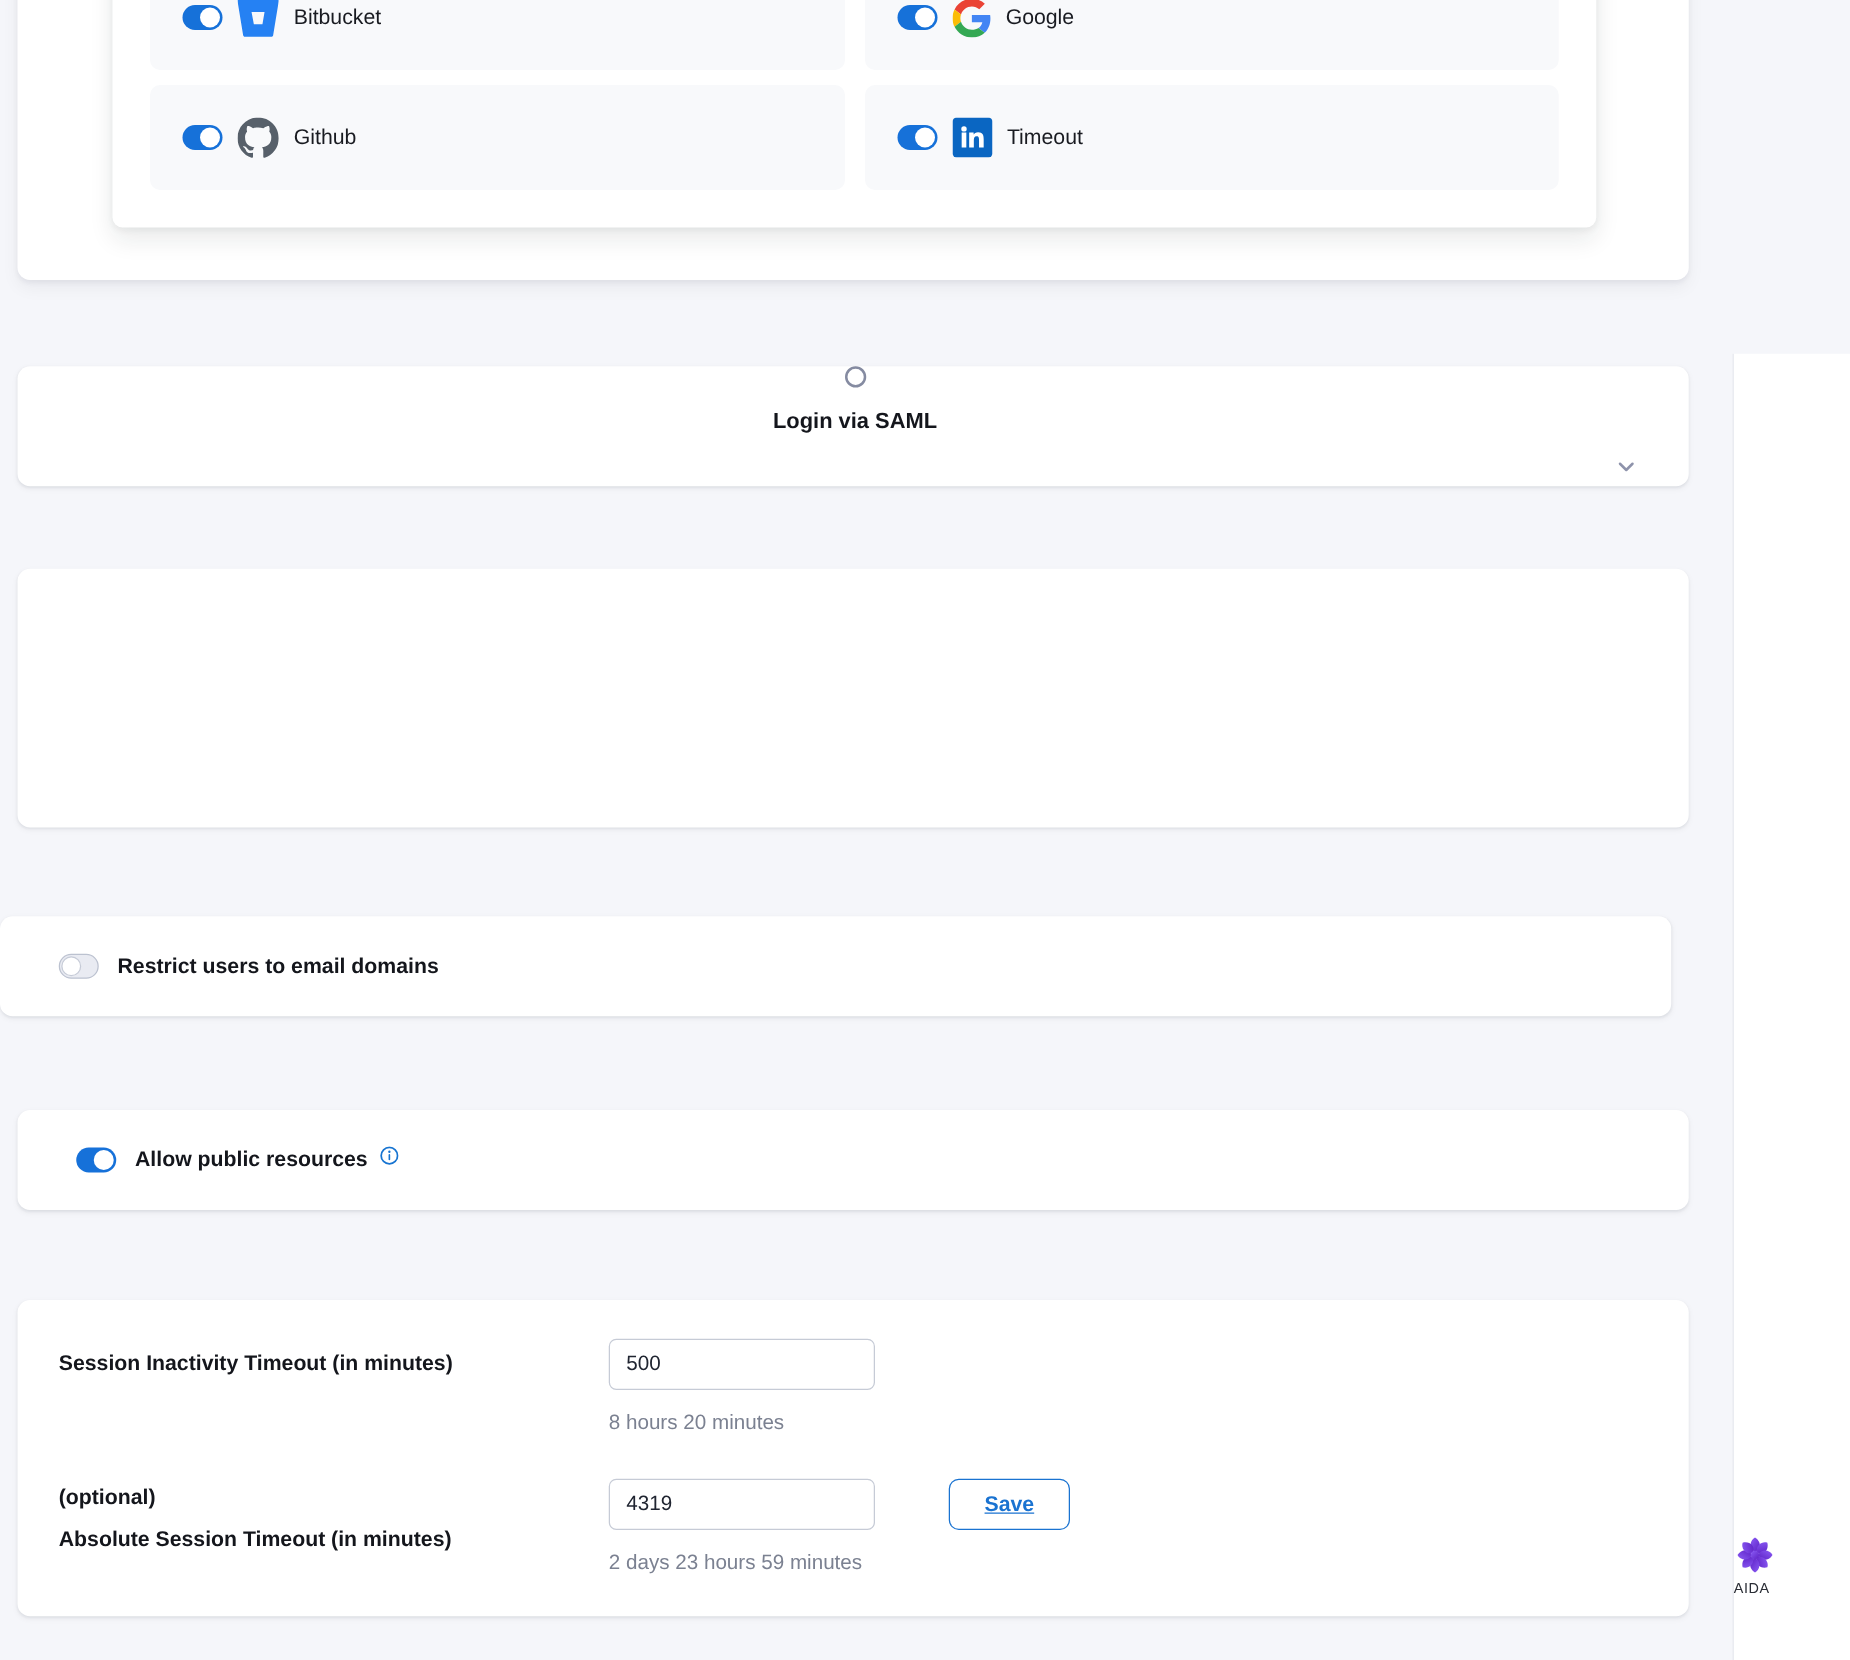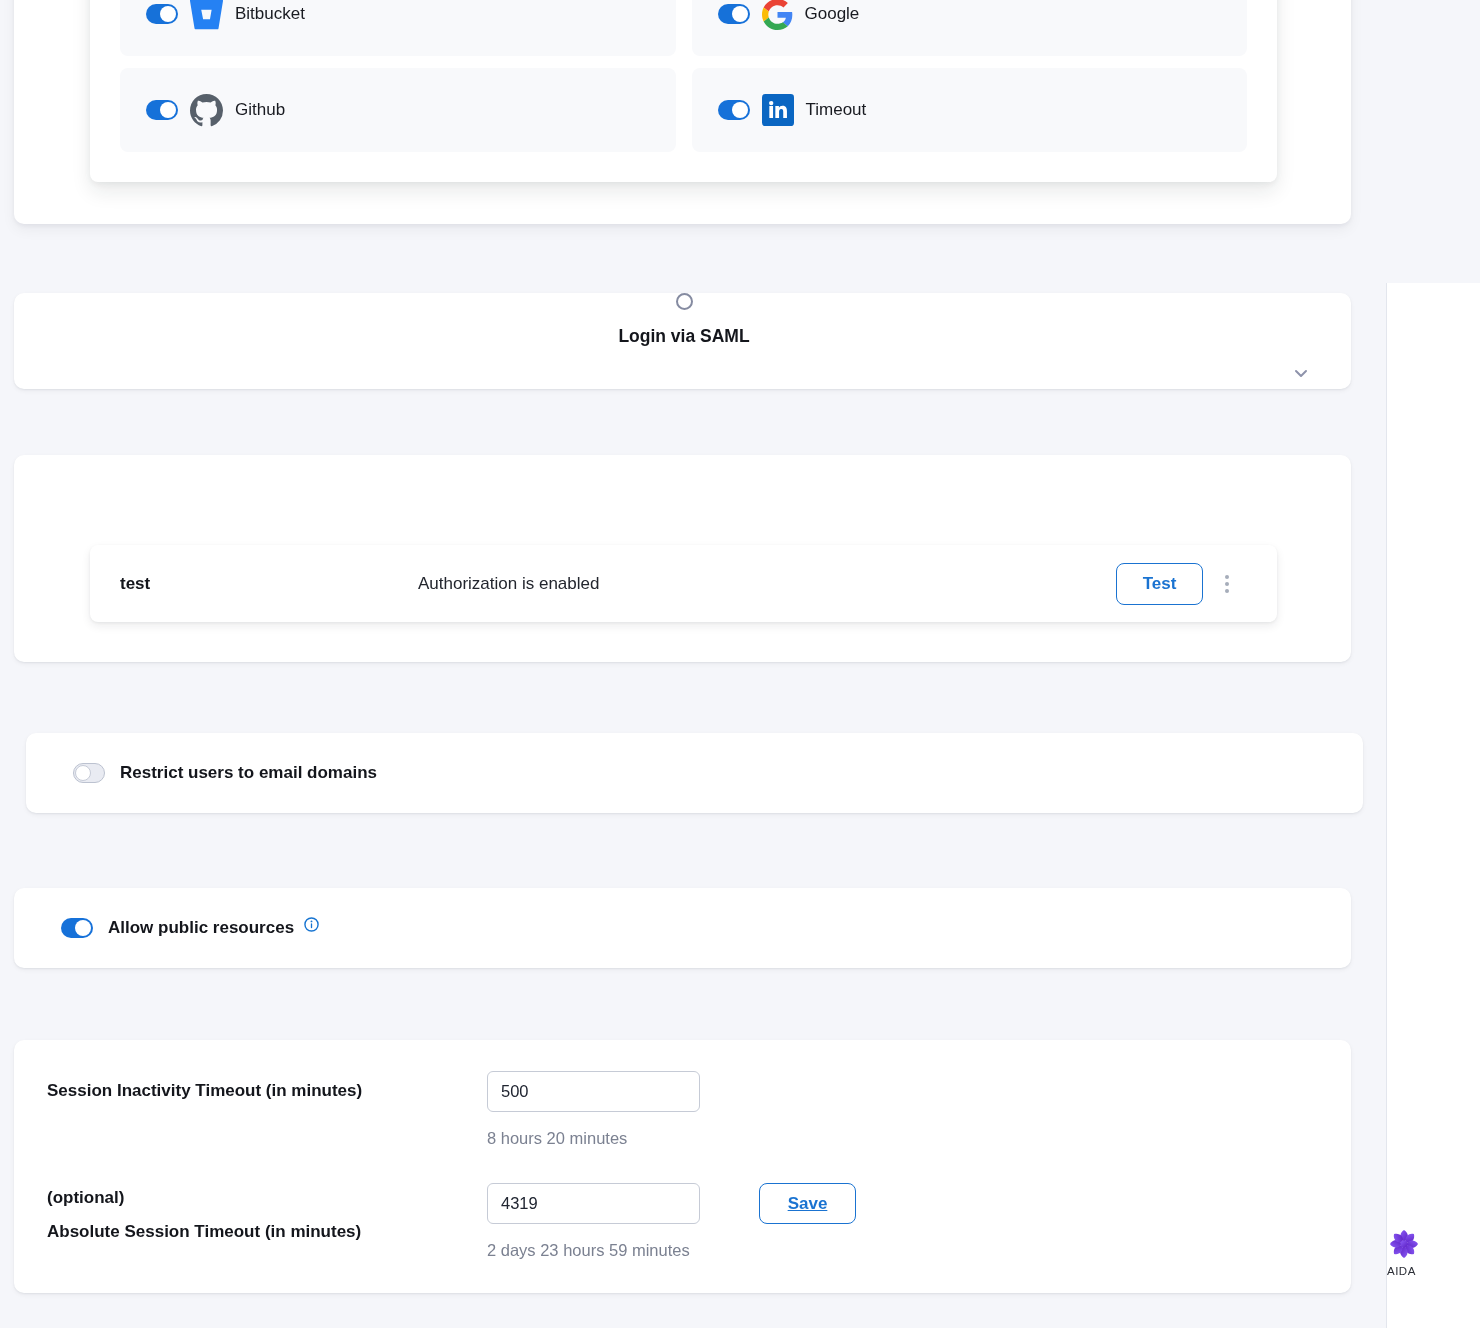--- a/index.html
+++ b/index.html
@@ -59,21 +59,21 @@
     background:#fff; border:1.5px solid #1a73d1; border-radius:8px;
     color:#1a73d1; font-weight:700; font-size:17px;
     font-family:"Liberation Sans","DejaVu Sans",sans-serif;
     display:flex; align-items:center; justify-content:center; cursor:pointer;
   }
   .test-btn { width:87px; height:42px; }
   .kebab { margin-left:18px; display:flex; flex-direction:column; gap:3px; padding:6px 4px; }
   .kebab i { width:4px; height:4px; border-radius:50%; background:#a6adba; }
   
   .toggle-card { display:flex; align-items:center; padding-left:47px; gap:15px; }
-  .restrict-card { left:26px; top:733px; width:1337px; height:80px; }
+  .restrict-card { left:0; top:733px; width:1337px; height:80px; }
   .public-card  { left:14px; top:888px; width:1337px; height:80px; }
   .toggle-card .section-title { font-size:17px; }
   .info-icon { display:flex; margin-left:-5px; margin-top:-8px; }
   
   .session-card { left:14px; top:1040px; width:1337px; height:253px; }
   .field-label { position:absolute; left:33px; font-size:17px; font-weight:700;
     color:#14161c; line-height:34px; }
   .text-input {
     position:absolute; width:213px; height:41px; border:1px solid #c6cbd6;
     border-radius:6px; padding:16px 13px; font-size:16.5px; color:#202531;
@@ -156,30 +156,20 @@
     <span class="section-title">Login via SAML</span>
     <span class="chevron">
       <svg width="20" height="20" viewBox="0 0 20 20">
           <path d="M5 8l5 5 5-5" stroke="#8e93ab" stroke-width="2" fill="none" stroke-linecap="round" stroke-linejoin="round"></path>
         </svg>
     </span>
   </div>
 </section>
 
 <section class="card ldap-card">
-  <div class="ldap-row">
-    <span class="ldap-name">test</span>
-    <span class="ldap-status">Authorization is enabled</span>
-    <button class="btn-outline test-btn">Test</button>
-    <span class="kebab">
-        <i></i>
-        <i></i>
-        <i></i>
-      </span>
-  </div>
 </section>
 
 <section class="card toggle-card restrict-card">
   <span class="toggle off">
       <span class="knob"></span>
     </span>
   <span class="section-title">Restrict users to email domains</span>
 </section>
 
 <section class="card toggle-card public-card">

